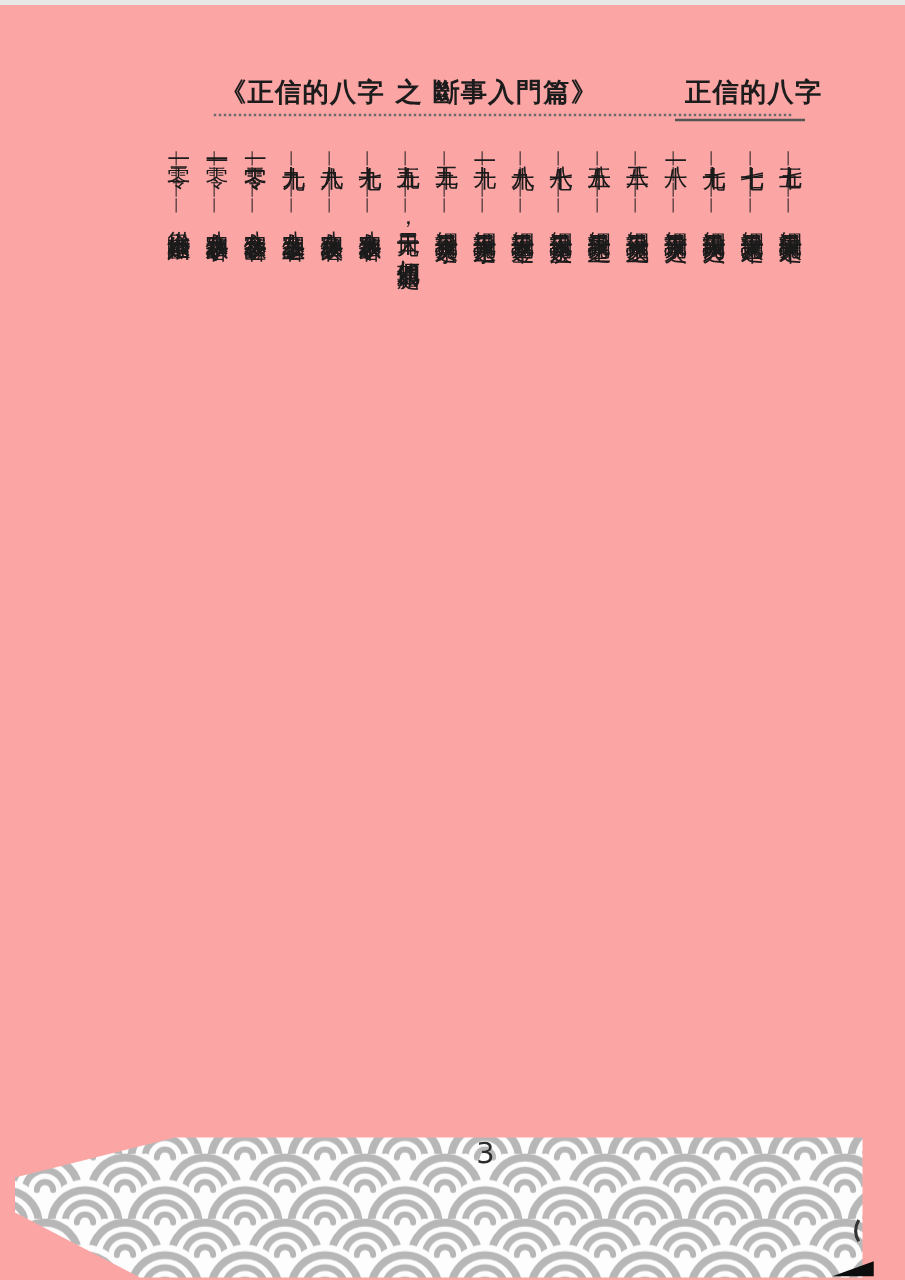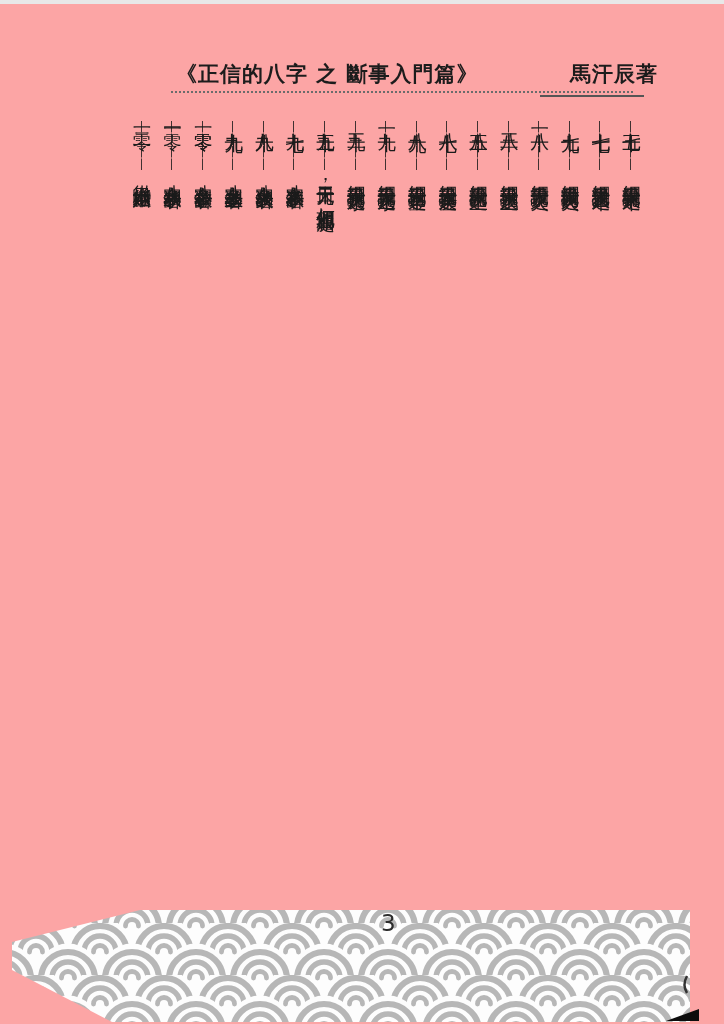--- a/index.html
+++ b/index.html
@@ -49,21 +49,21 @@
   
   .waves{position:absolute;left:0;top:900px;z-index:1;display:block;}
 </style>
 </head>
 <body>
 
 <div class="page">
 
   <div class="hdr">
     <span class="title">《正信的八字 之 斷事入門篇》</span>
-    <span class="author">馬汗辰著</span>
+    <span class="author">正信的八字</span>
   </div>
   <div class="hdr-rule-dotted"></div>
   <div class="hdr-rule-solid"></div>
 
   <div class="toc" id="toc">
     <div class="entry"><span class="num">七十五</span><span class="leader">————</span><span class="ttl">細說十天干日元之甲木</span></div>
 
     <div class="entry"><span class="num">七十七</span><span class="leader">————</span><span class="ttl">細說十天干日元之乙木</span></div>
 
     <div class="entry"><span class="num">七十九</span><span class="leader">————</span><span class="ttl">細說十天干日元之丙火</span></div>

